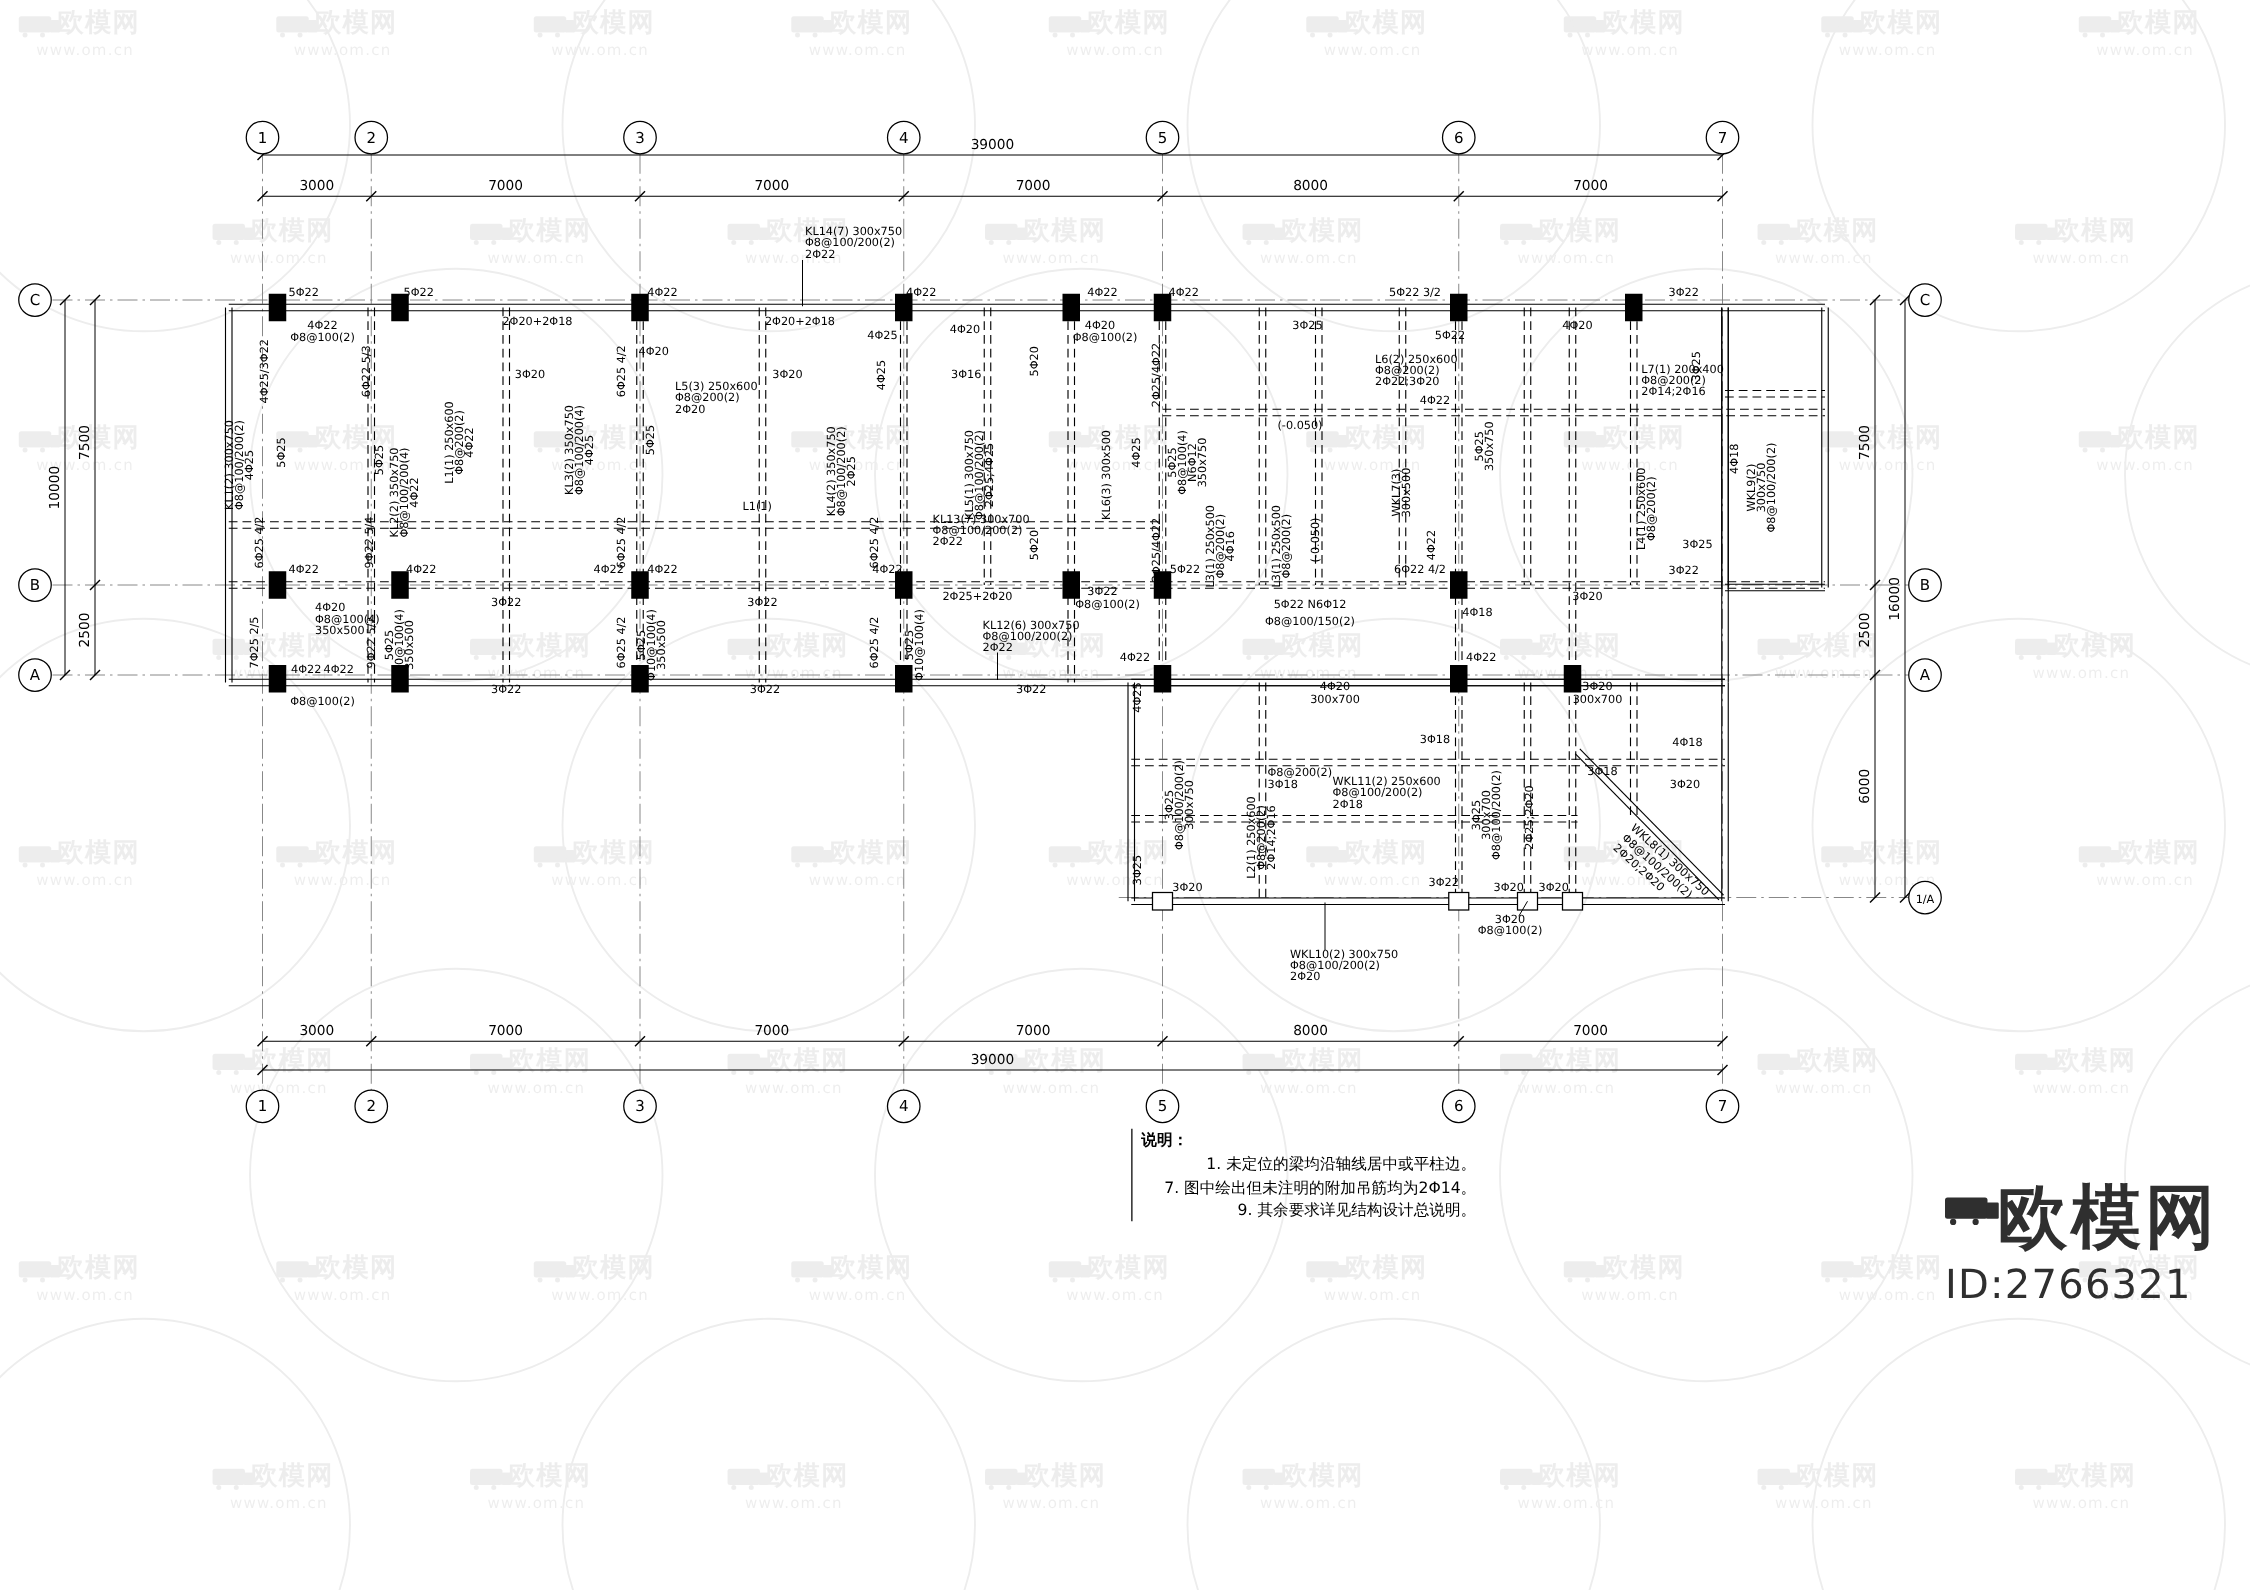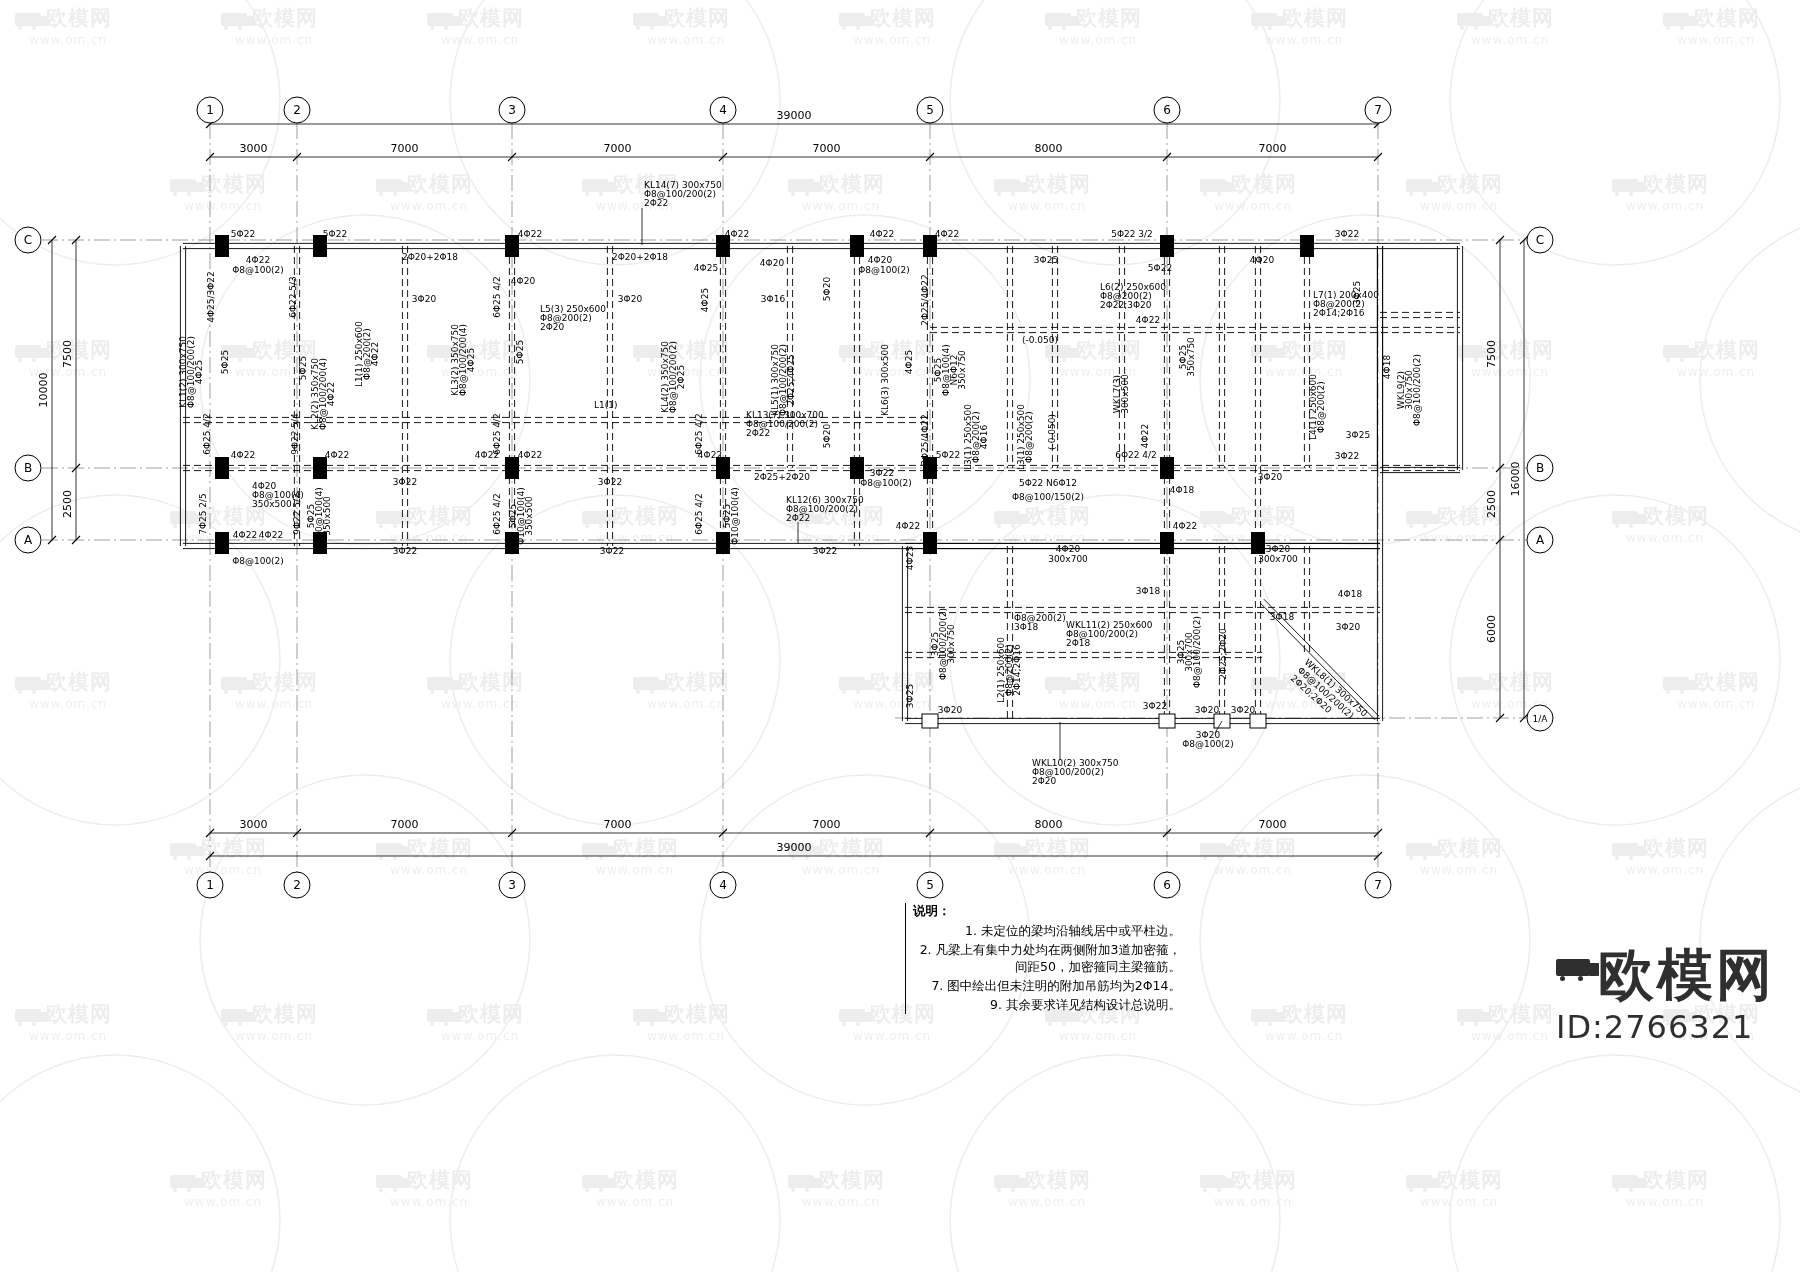--- a/index.html
+++ b/index.html
@@ -11,21 +11,21 @@
   .wm-truck{display:inline-block;width:26px;height:13px;background:currentColor;border-radius:2px;
             position:relative;margin-right:5px;vertical-align:middle;}
   .wm-truck::before{content:"";position:absolute;right:-7px;top:3px;width:8px;height:10px;background:currentColor;border-radius:1px;}
   .wm-truck::after{content:"";position:absolute;left:3px;bottom:-4px;width:4px;height:4px;border-radius:50%;background:currentColor;box-shadow:14px 0 0 currentColor;}
   .wm-url{font-size:12px;margin-top:1px;margin-left:14px;letter-spacing:1px;}
   #plan-svg{position:absolute;left:0;top:0;}
   .title{position:absolute;left:648px;top:914px;font-size:26px;letter-spacing:4px;color:#000;
          border-bottom:3px double #000;padding:0 6px 5px 6px;}
   .notes{position:absolute;left:905px;top:903px;width:268px;font-size:12.5px;line-height:1.42;color:#000;
          border-left:1px solid #000;padding-left:7px;}
-  .notes-heading{font-weight:bold;font-family:Liberation Serif, serif;}
+  .notes-heading{font-weight:bold;}
   .note-item{margin-top:1px;text-align:right;}
   .brand{position:absolute;left:1556px;top:944px;color:#2f2f2f;text-align:left;}
   .brand-name{font-size:56px;font-weight:bold;letter-spacing:3px;line-height:1.1;}
   .brand-id{font-size:32px;letter-spacing:1px;margin-top:2px;}
   .brand-truck{display:inline-block;width:34px;height:17px;background:#2f2f2f;border-radius:2px;position:relative;margin-right:8px;vertical-align:18px;}
   .brand-truck::before{content:"";position:absolute;right:-9px;top:4px;width:10px;height:13px;background:#2f2f2f;border-radius:1px;}
   .brand-truck::after{content:"";position:absolute;left:4px;bottom:-5px;width:5px;height:5px;border-radius:50%;background:#2f2f2f;box-shadow:18px 0 0 #2f2f2f;}
 </style>
 </head>
 <body>
@@ -738,21 +738,20 @@
         <line x1="798" y1="522" x2="798" y2="544" stroke="#000" stroke-width="0.8"></line>
         <line x1="1060" y1="760" x2="1060" y2="722" stroke="#000" stroke-width="0.8"></line>
         <line x1="1215" y1="733" x2="1222" y2="721" stroke="#000" stroke-width="0.8"></line>
       </g>
     </svg>
 
 
   <div class="notes">
     <div class="notes-heading">说明：</div>
     <div class="note-item">1. 未定位的梁均沿轴线居中或平柱边。</div>
-    <div class="note-item">2. 凡梁上有集中力处均在两侧附加3道加密箍，间距50，加密箍同主梁箍筋。</div>
     <div class="note-item">7. 图中绘出但未注明的附加吊筋均为2Φ14。</div>
     <div class="note-item">9. 其余要求详见结构设计总说明。</div>
   </div>
 
   <div class="brand">
     <div class="brand-name"><span class="brand-truck"></span><span>欧模网</span></div>
     <div class="brand-id">ID:2766321</div>
   </div>
 </div>
 

